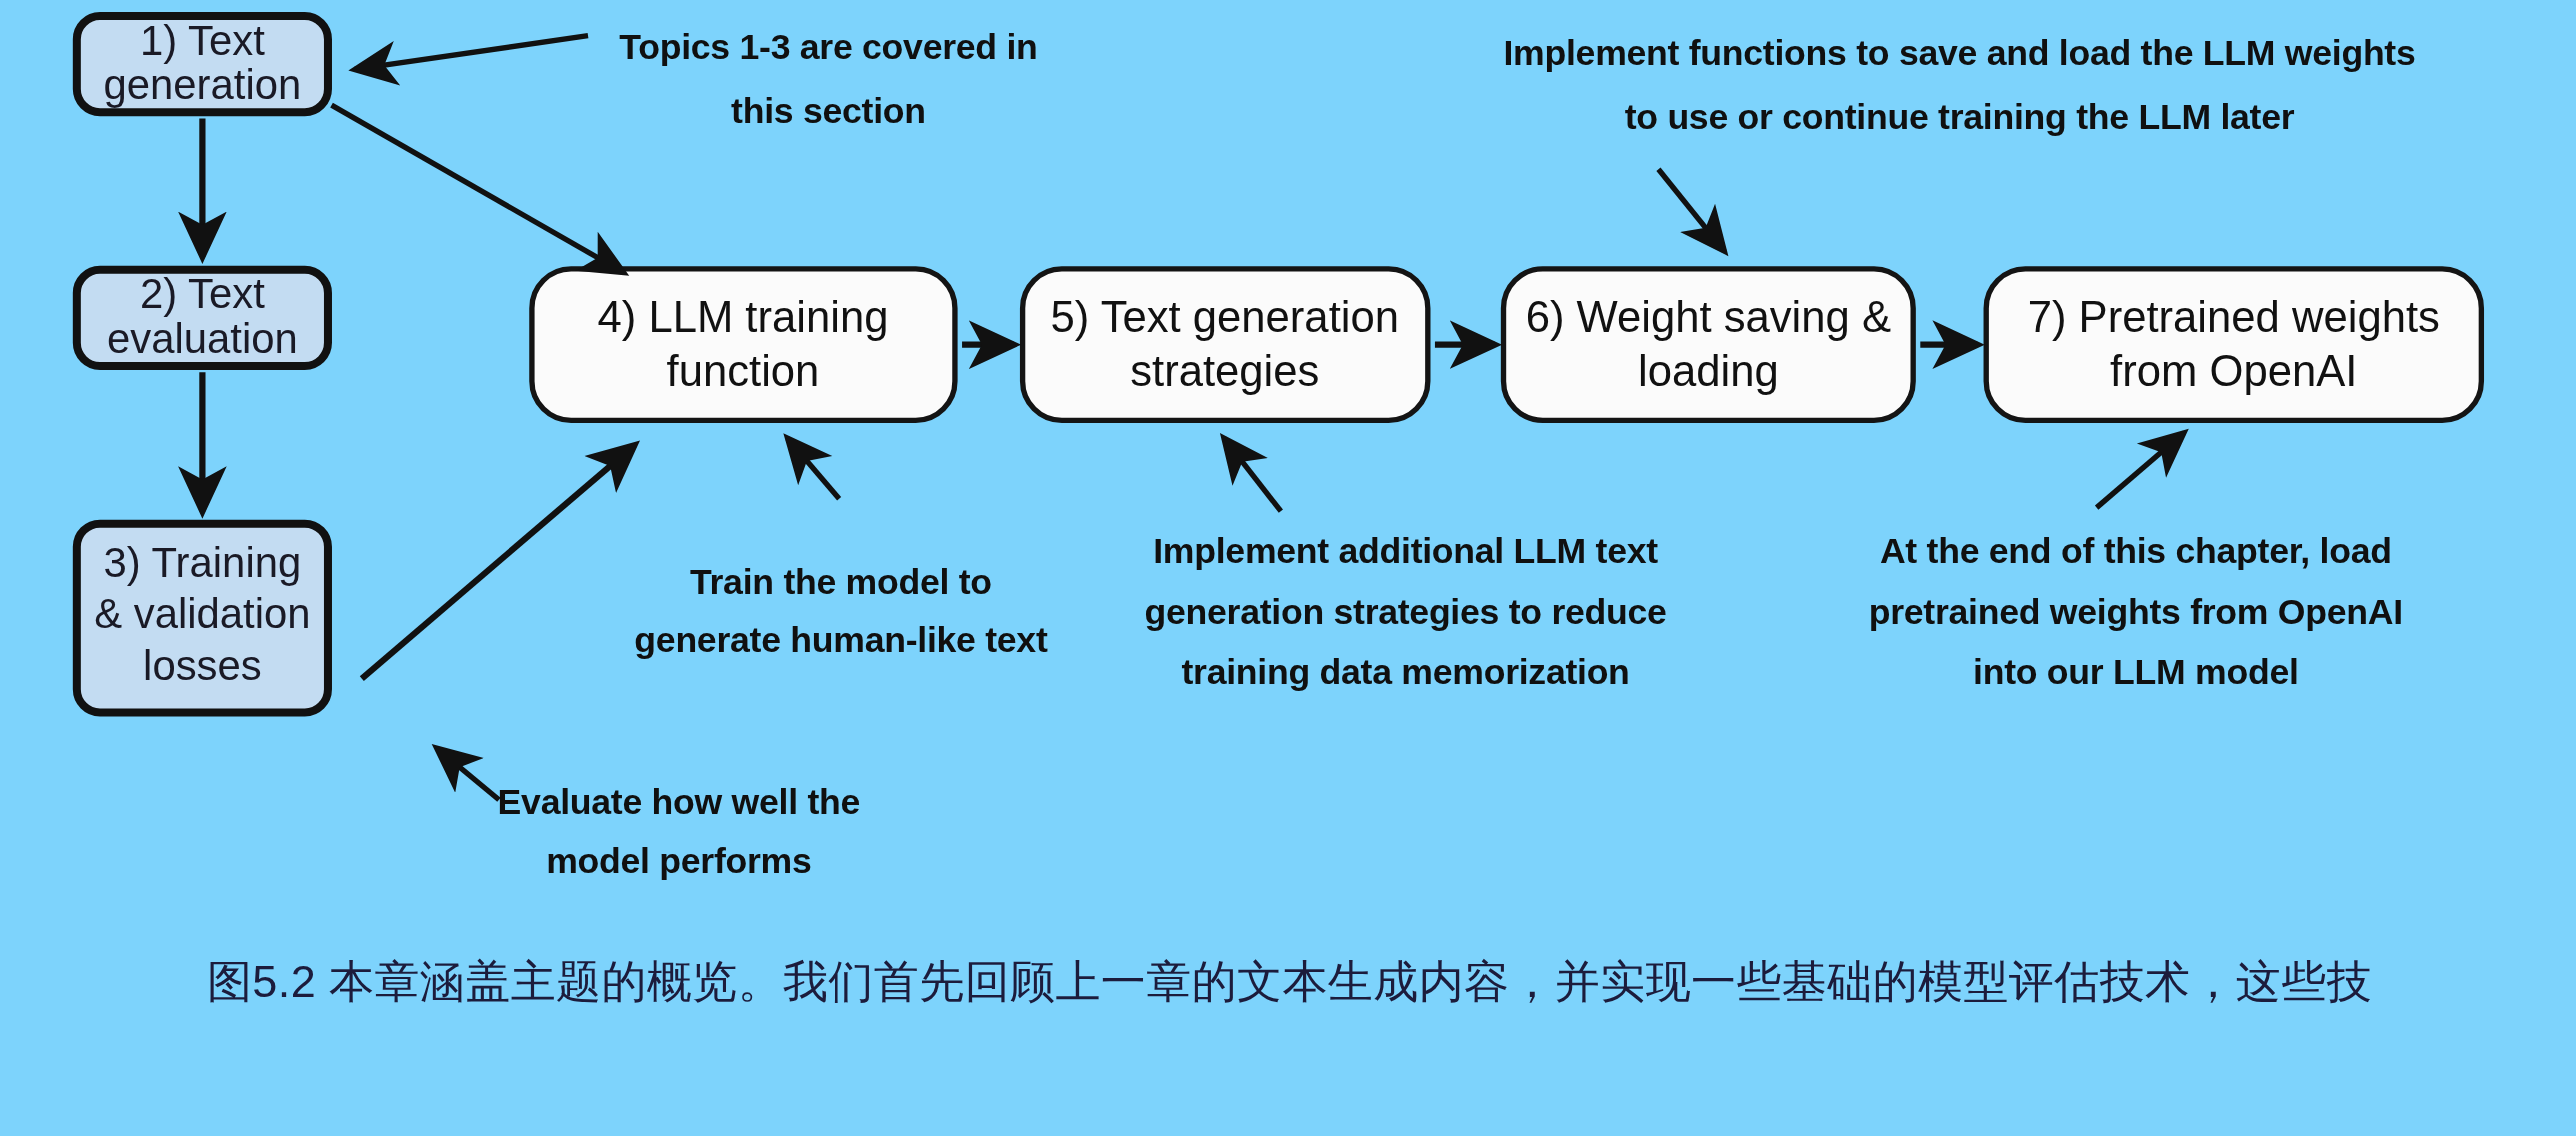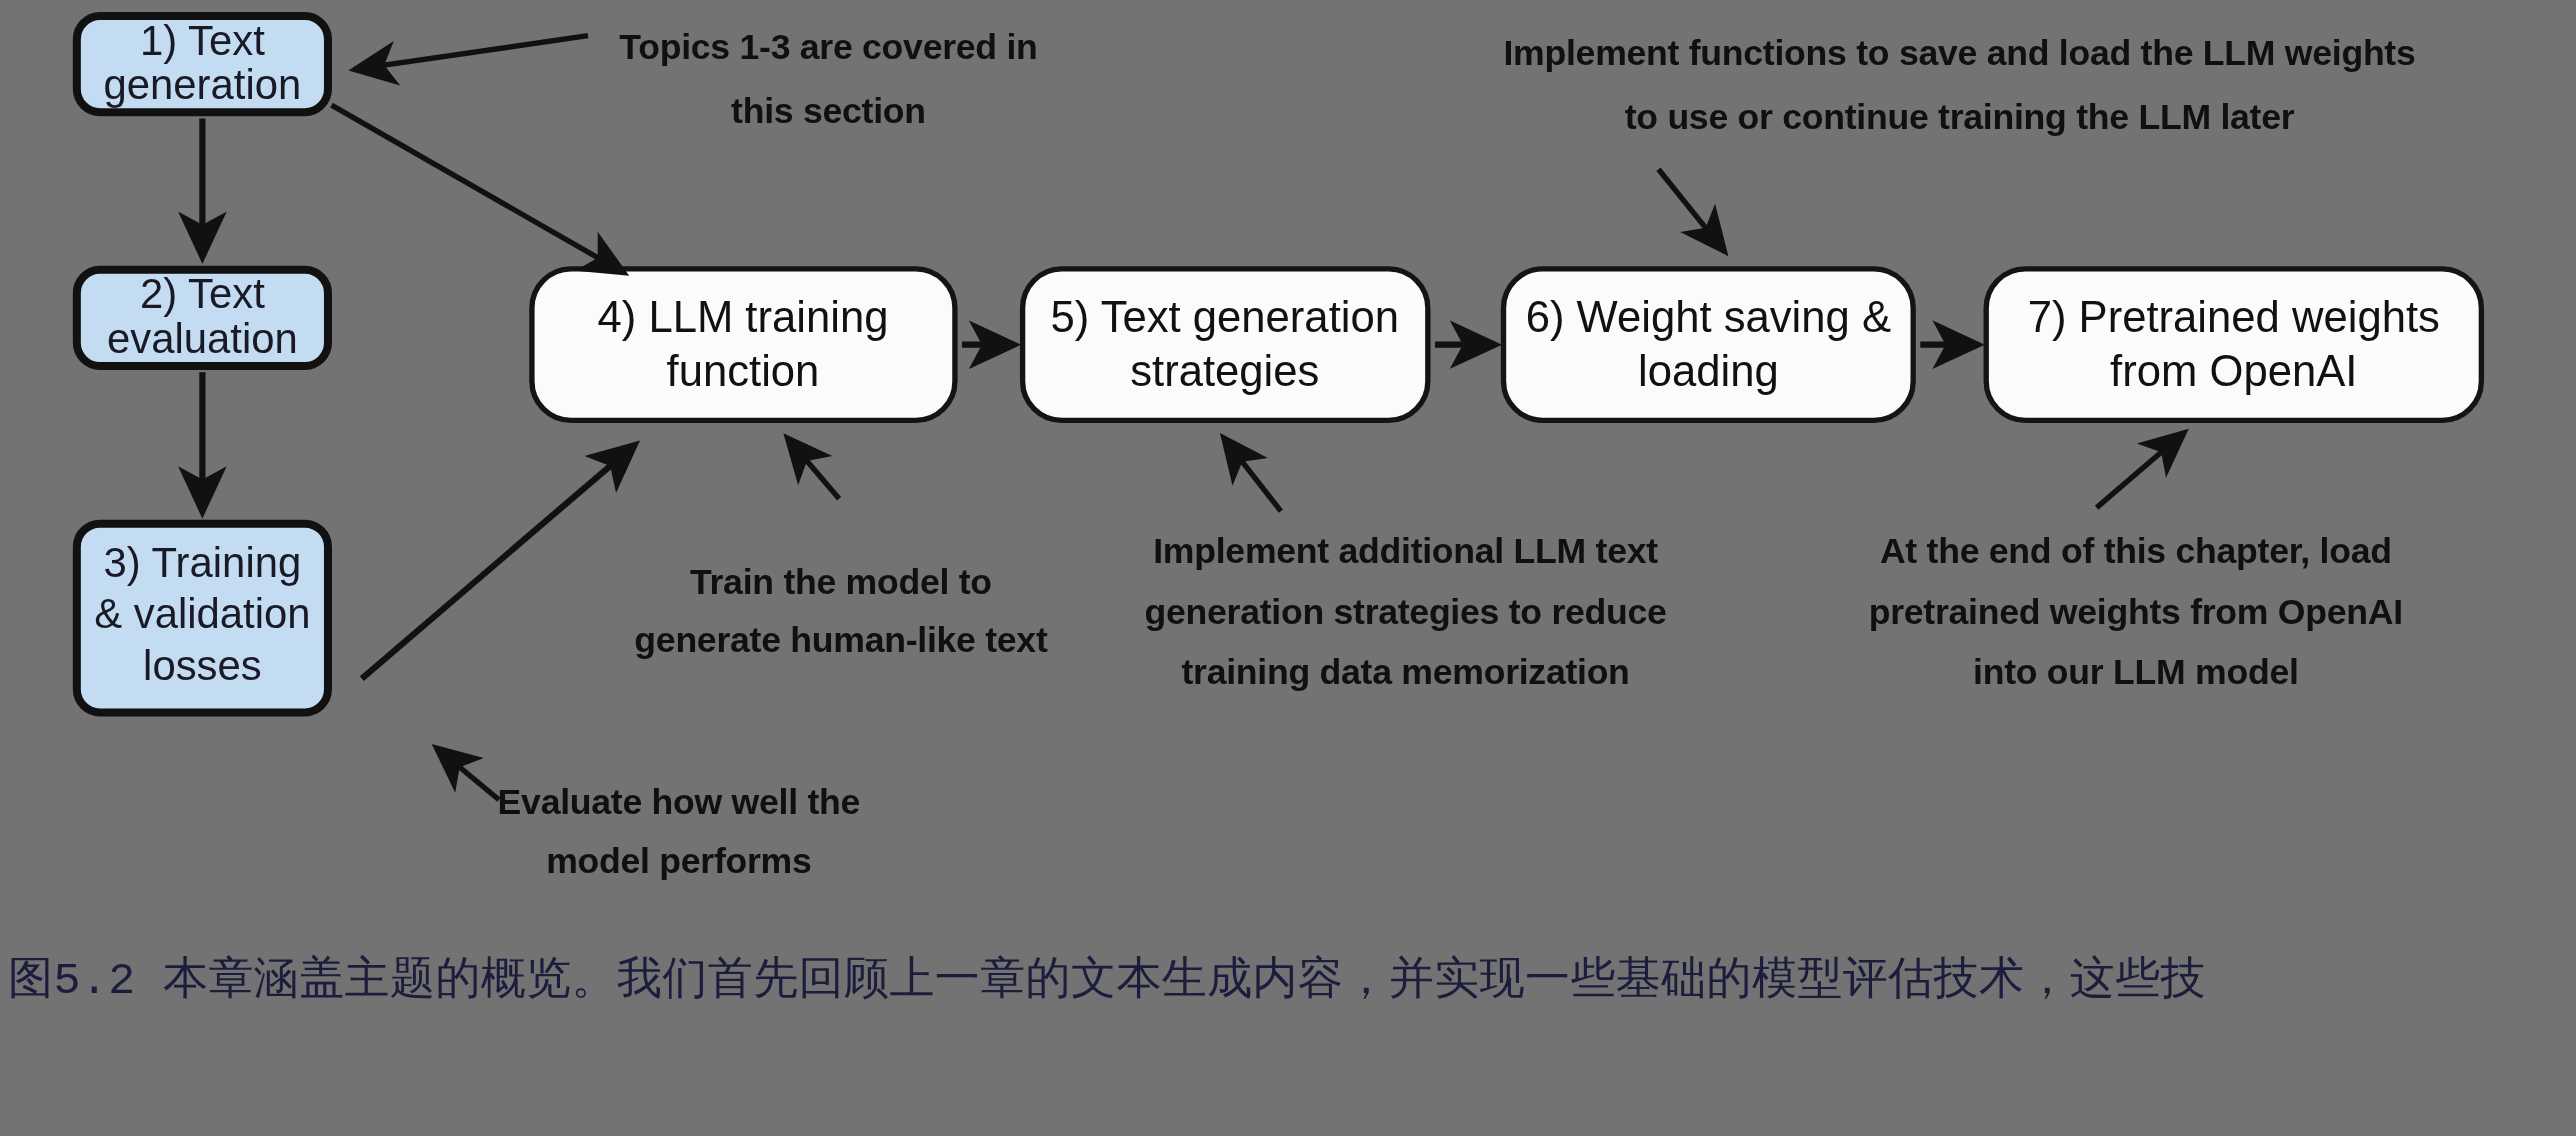--- a/index.html
+++ b/index.html
@@ -10,21 +10,21 @@
   body {
     width: 2576px;
     height: 1137px;
     font-family: "Liberation Sans", sans-serif;
     overflow: hidden;
   }
   #root {
     position: relative;
     width: 2576px;
     height: 1137px;
-    background: #737373;
+    background: #7dd3fc;
   }
   #diagram-svg {
     position: absolute;
     left: 0;
     top: 0;
     width: 2576px;
     height: 944px;
     display: block;
   }
   .node-box-blue {
@@ -65,28 +65,29 @@
     stroke-width: 7;
     fill: none;
   }
   .thin-arrow {
     stroke: #111111;
     stroke-width: 6;
     fill: none;
   }
   #caption {
     position: absolute;
-    left: 8px;
+    left: 16px;
     top: 955px;
     width: 2547px;
-    font-family: Liberation Mono, monospace;
+    font-family: Liberation Sans, sans-serif;
     font-size: 45px;
     line-height: 1.22;
     color: #1c1c3c;
     letter-spacing: 0.4px;
+    text-align: center;
   }
   .caption-line {
     display: block;
     white-space: nowrap;
   }
 </style>
 </head>
 <body>
 
 <div id="root">

